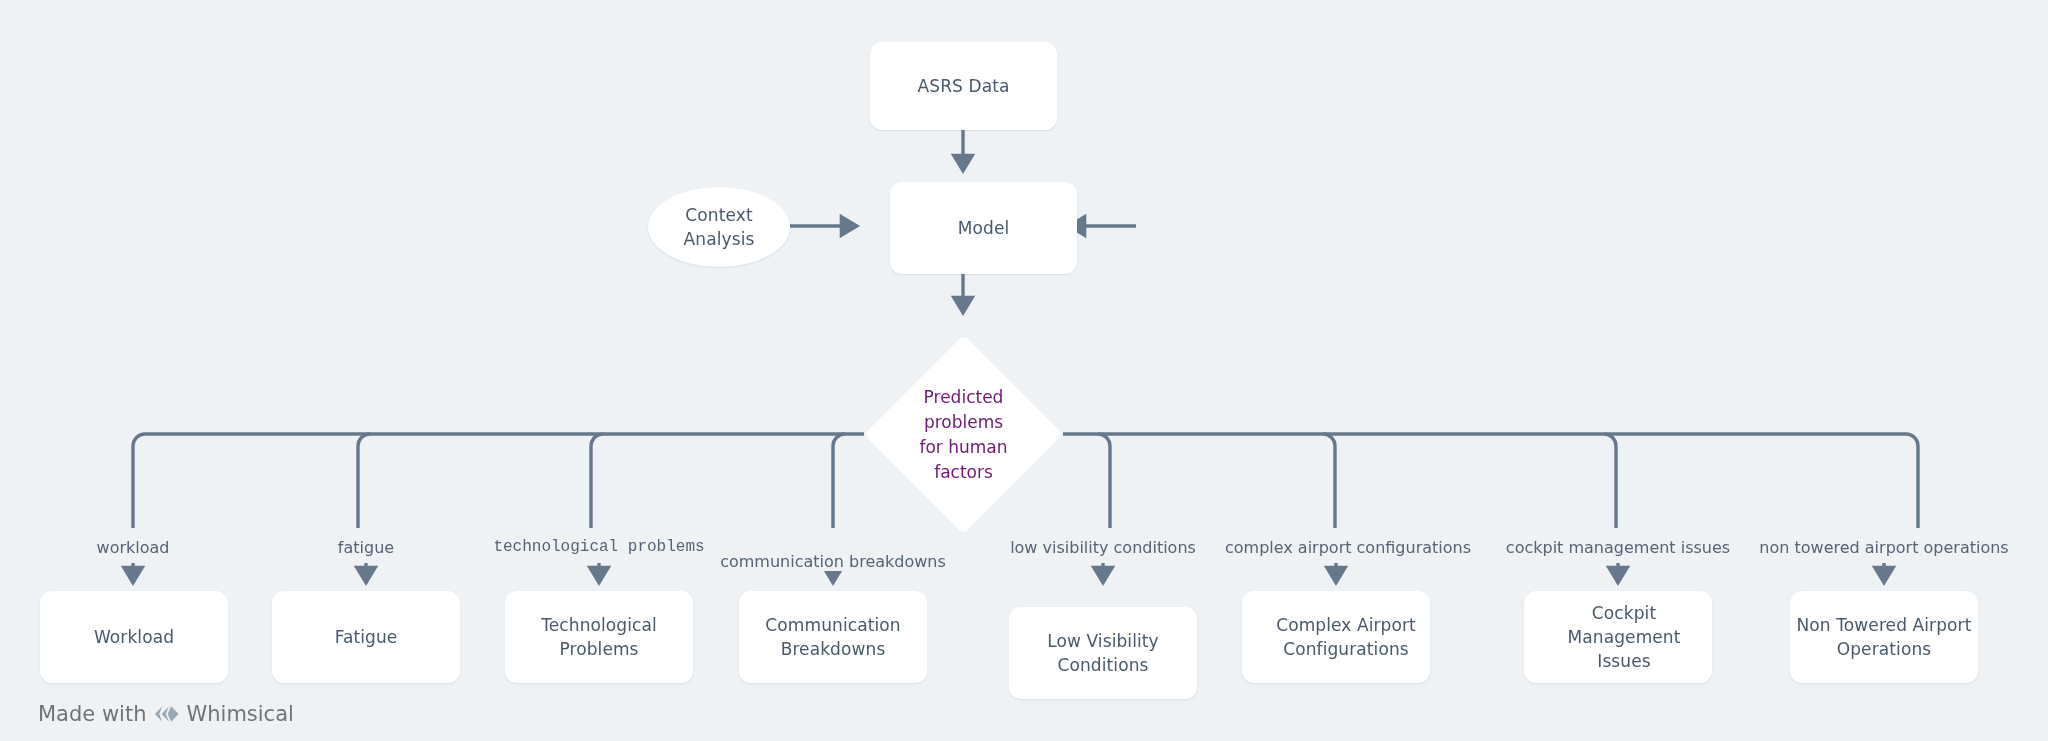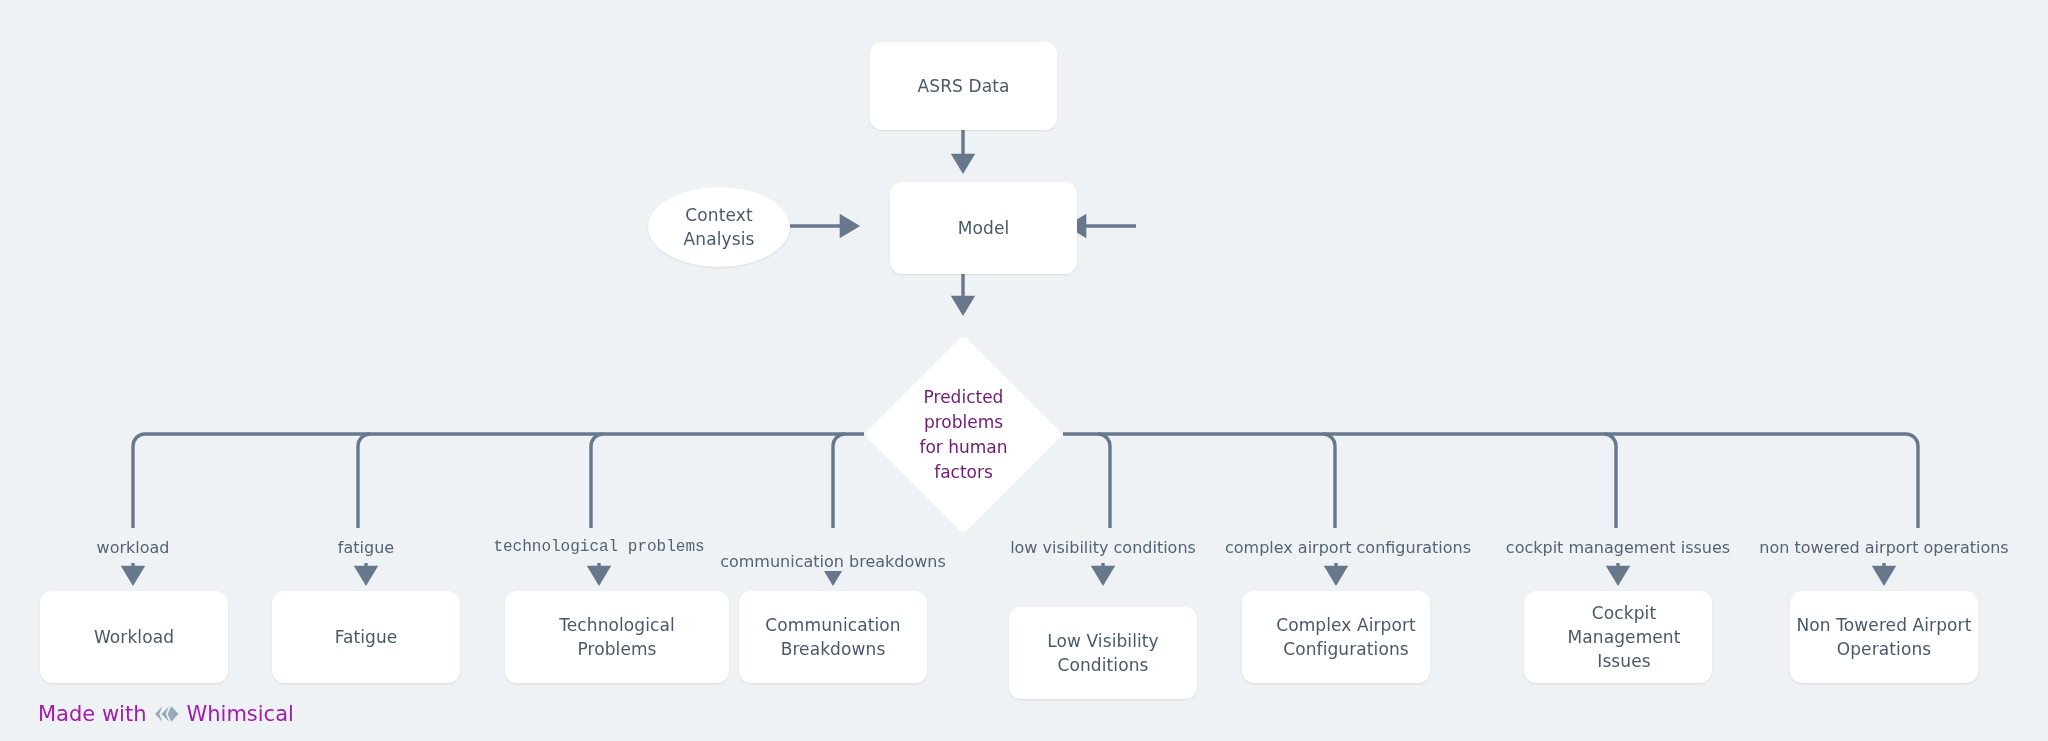--- a/index.html
+++ b/index.html
@@ -89,21 +89,21 @@
   }
 
   
   #watermark {
     position: absolute;
     left: 38px;
     top: 702px;
     display: flex;
     align-items: center;
     gap: 7px;
-    color: #a21caf;
+    color: #737373;
     font-size: 21px;
     line-height: 24px;
   }
   #watermark .wm-mark {
     display: inline-flex;
     align-items: center;
   }
 </style>
 </head>
 <body>
@@ -194,21 +194,21 @@
       <span>Workload</span>
     </span>
   </div>
 
   <div class="node rect" style="left:272px; top:591px; width:188px; height:92px;">
     <span>
       <span>Fatigue</span>
     </span>
   </div>
 
-  <div class="node rect" style="left:505px; top:591px; width:224px; height:92px;">
+  <div class="node rect" style="left:505px; top:591px; width:188px; height:92px;">
     <span>
       <span>Technological</span><br>
       <span>Problems</span>
     </span>
   </div>
 
   <div class="node rect" style="left:739px; top:591px; width:188px; height:92px;">
     <span>
       <span>Communication</span><br>
       <span>Breakdowns</span>

